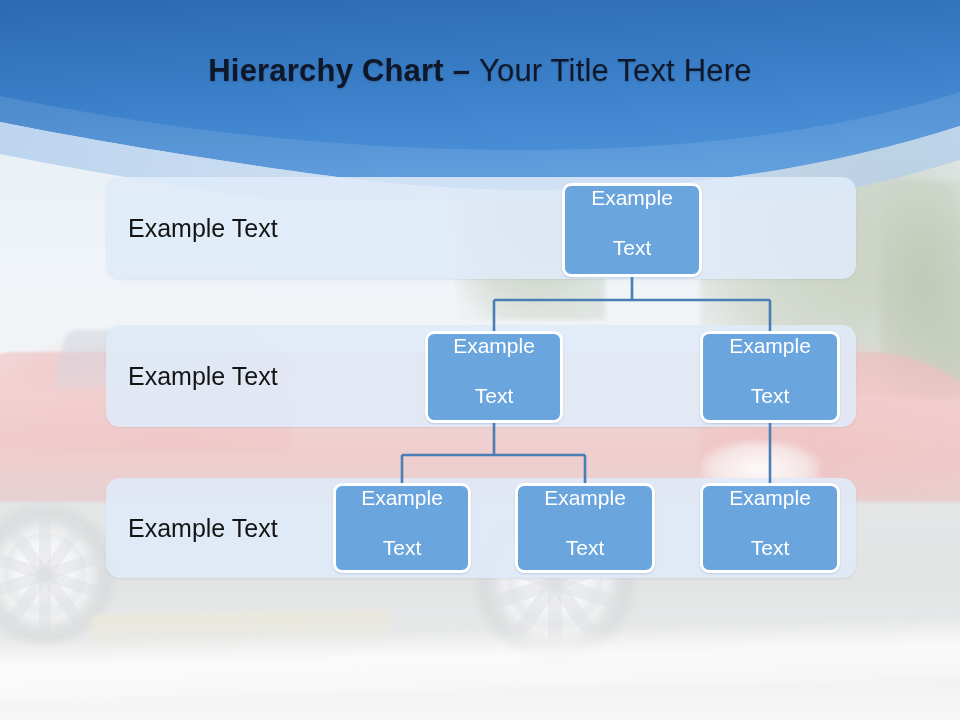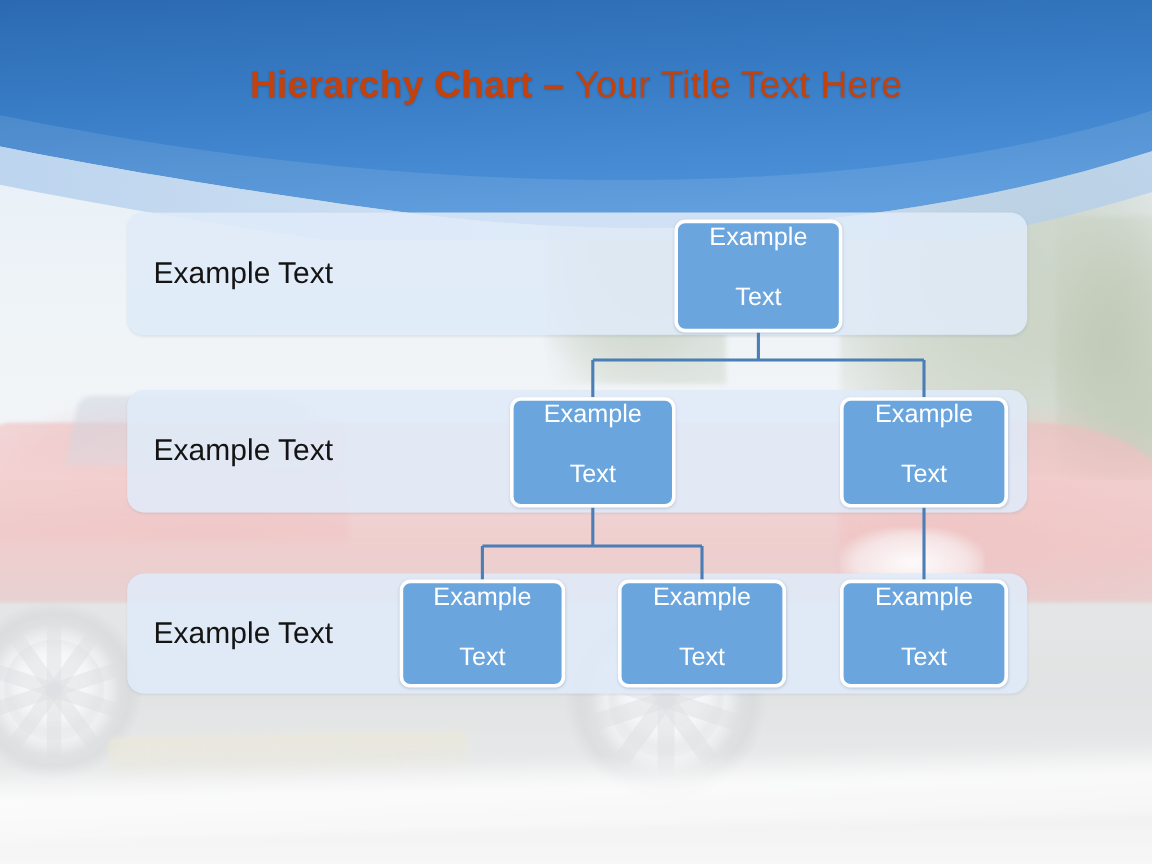--- a/index.html
+++ b/index.html
@@ -184,21 +184,21 @@
     width: 960px;
     height: 200px;
   }
   .header-band svg { display: block; }
 
   .title {
     position: absolute;
     left: 0; right: 0;
     top: 54px;
     text-align: center;
-    color: #c2410c;
+    color: #0f172a;
     font-size: 31px;
     line-height: 1.1;
     letter-spacing: .2px;
     white-space: nowrap;
     text-shadow: 0 1px 2px rgba(0,0,0,.18);
   }
   .title .bold { font-weight: bold; }
   .title .light { font-weight: normal; }
 
   

